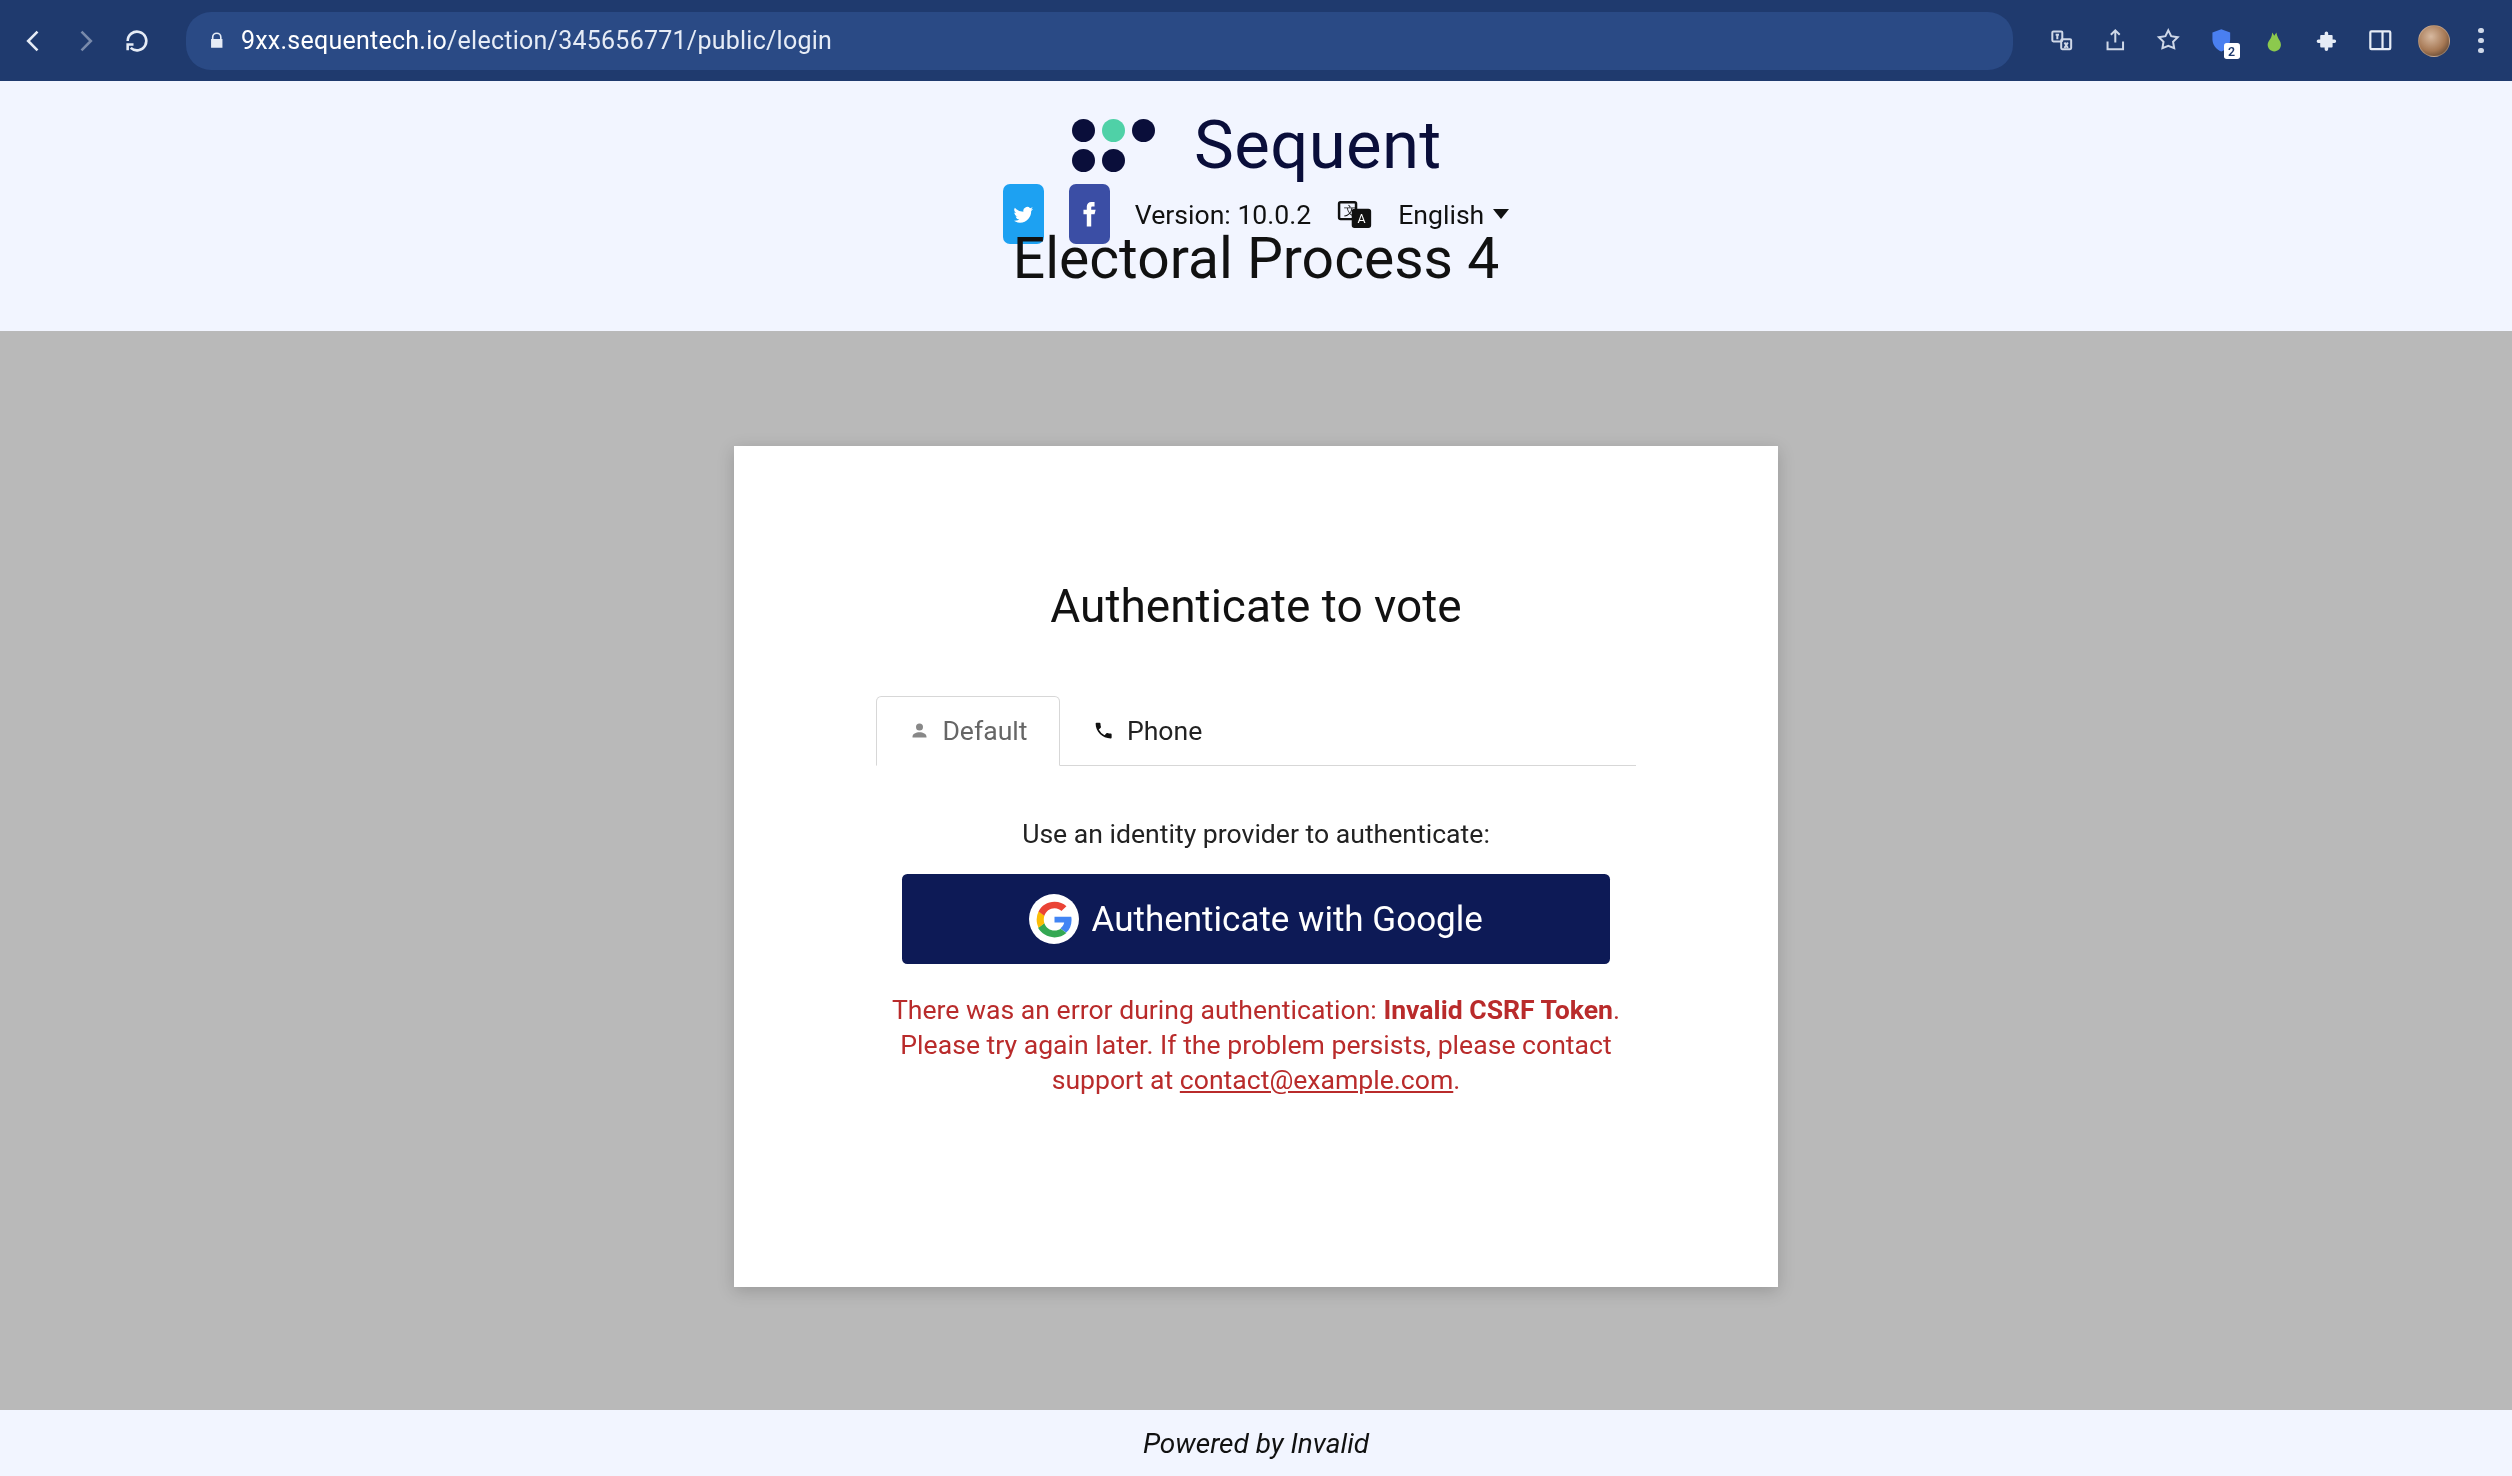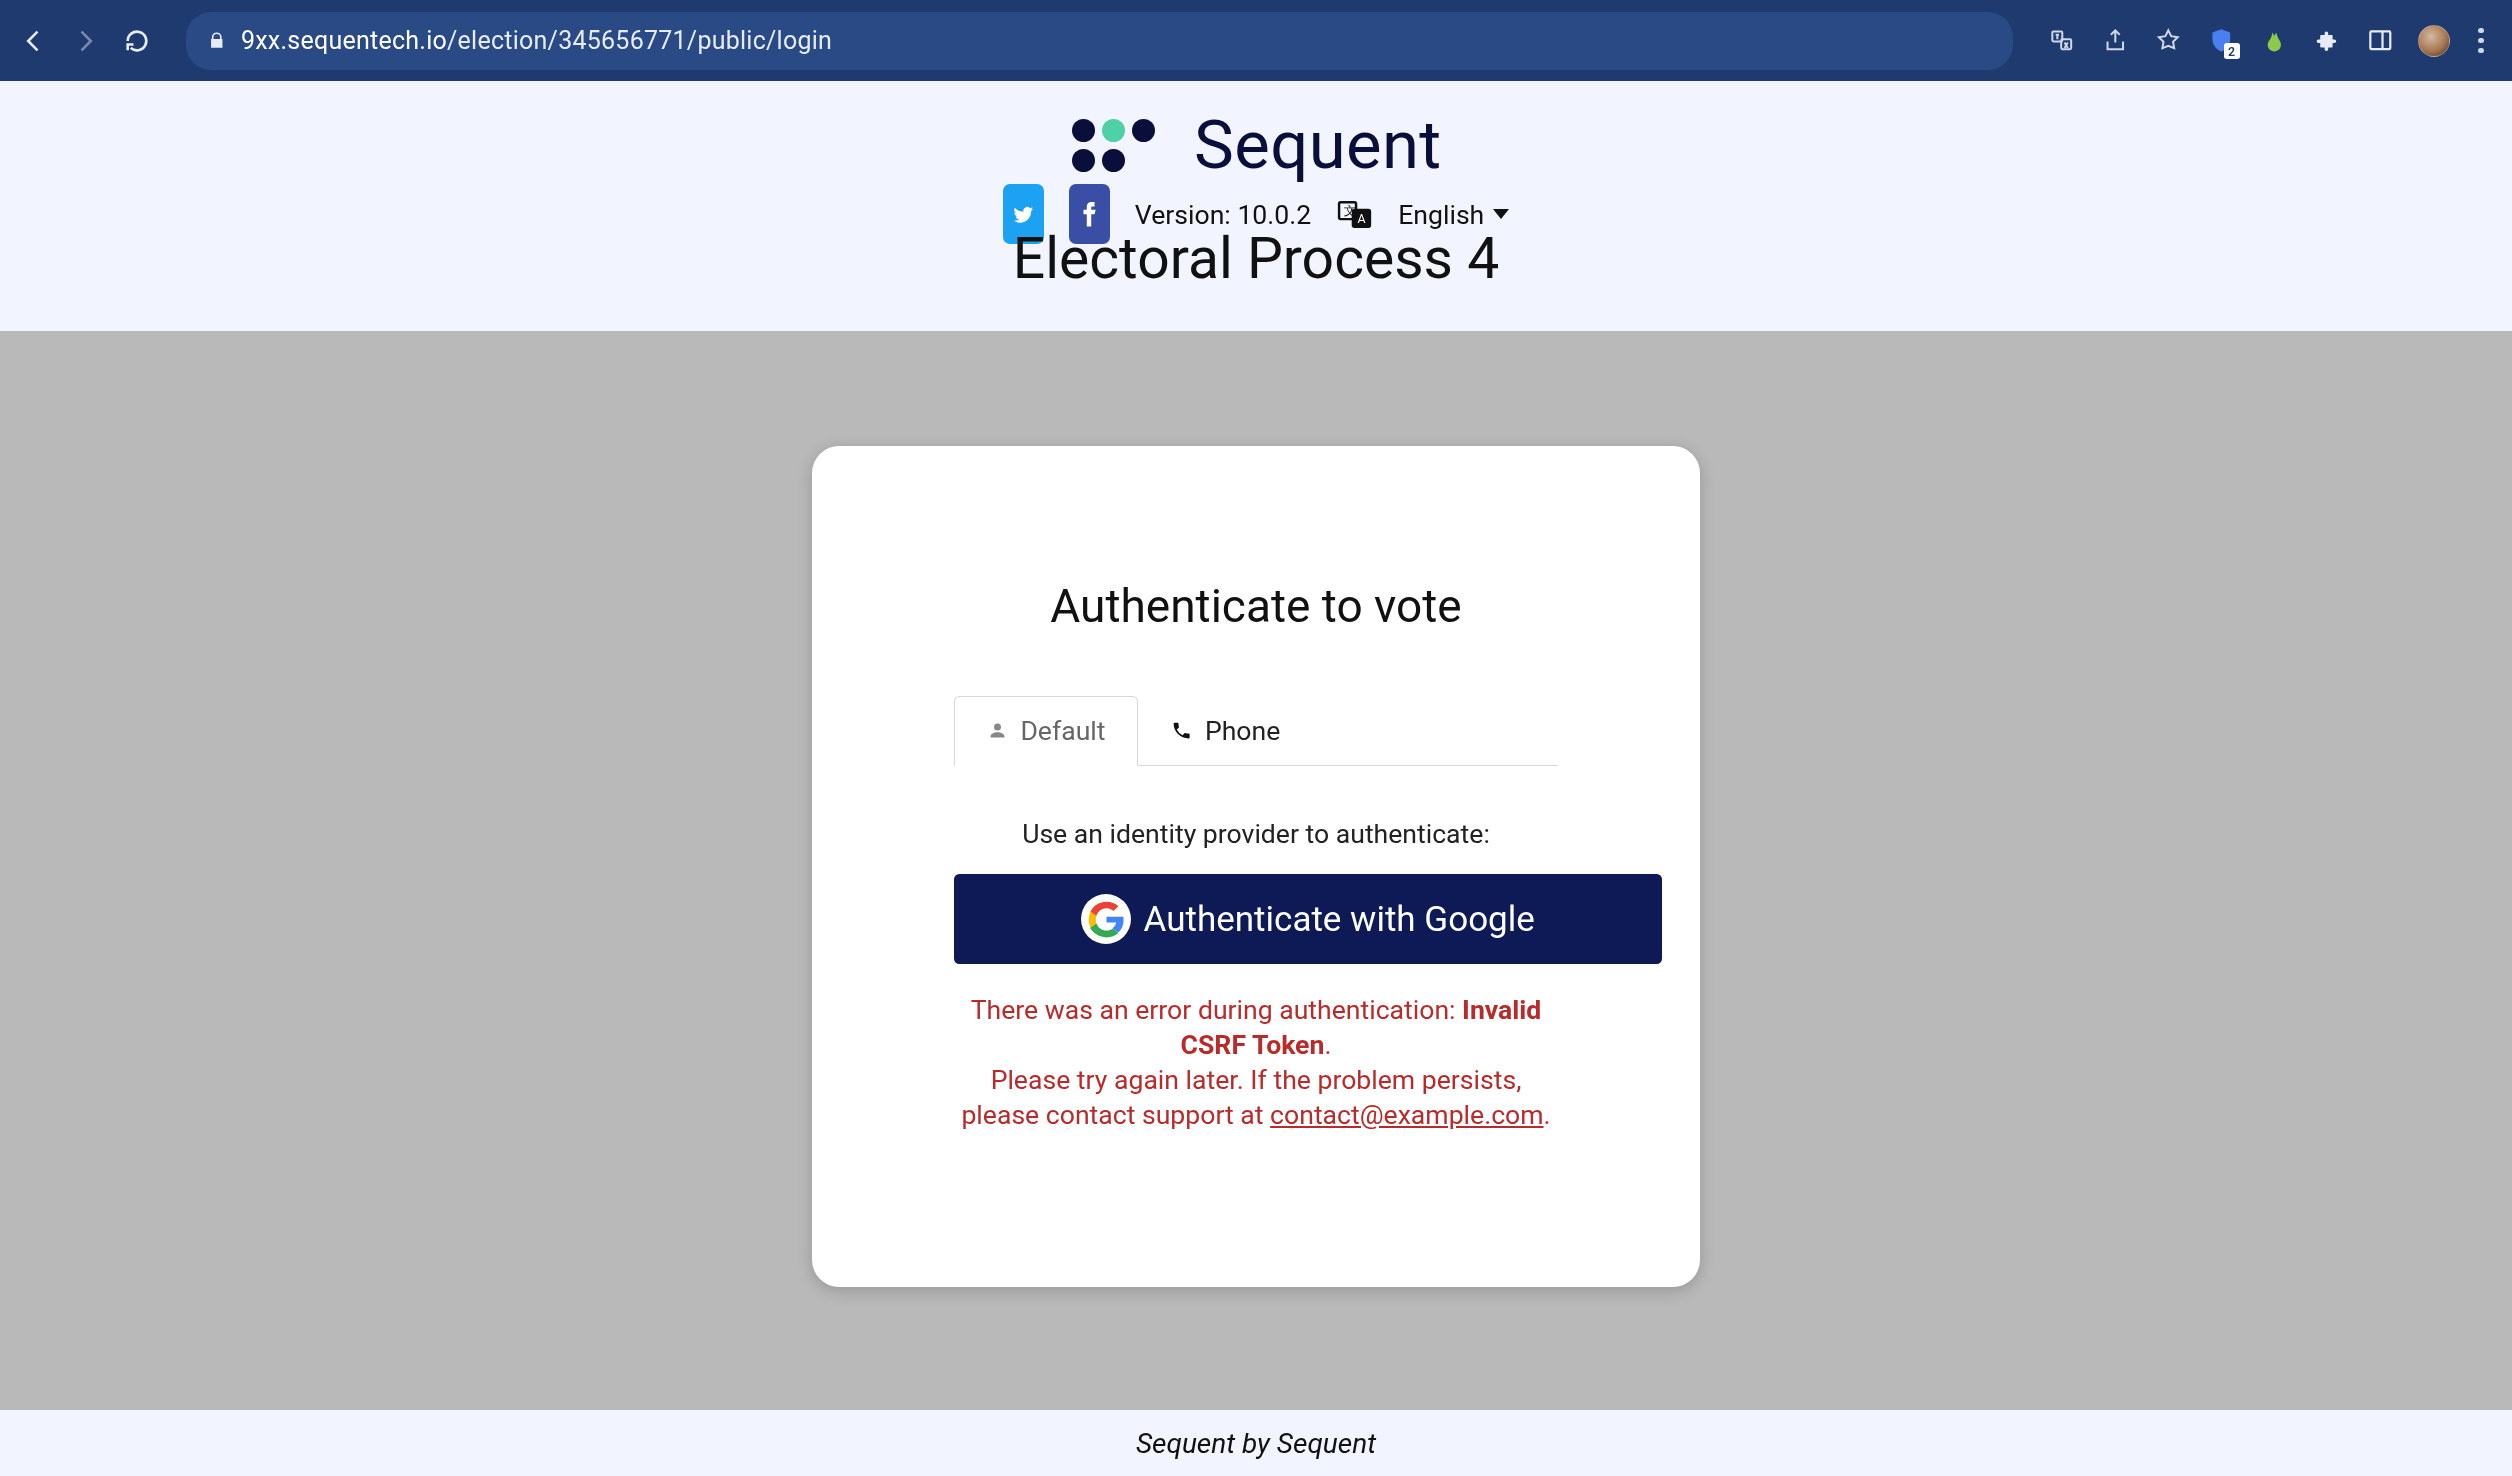--- a/index.html
+++ b/index.html
@@ -76,26 +76,25 @@
 
   .body-area {
     flex:1;
     background:#b9b9b9;
     display:flex;
     justify-content:center;
     padding-top: 115px;
   }
 
   .card {
-    width: 888px;
+    width: 1044px;
     height: 841px;
     background:#fff;
     box-shadow: 0 3.5px 16px rgba(0,0,0,.18);
     padding: 133px 142px 0;
-    border-radius: 27px;
   }
   .card-title { text-align:center; font-size: 46px; color:#111; font-weight:400; margin-bottom: 62px; }
 
   .tabs {
     display:flex;
     border-bottom: 0.9px solid #d7d7d7;
     font-size: 26.6px;
     height: 71px;
   }
   .tab {
@@ -324,16 +323,16 @@
           <span>There was an error during authentication: </span><strong>Invalid CSRF Token</strong><span>.</span>
         </div>
         <div>
           <span>Please try again later. If the problem persists, please contact support at </span><a href="#">contact@example.com</a><span>.</span>
         </div>
       </div>
     </div>
   </div>
 
   <div class="footer">
-    <span>Sequent by Sequent</span>
+    <span>Powered by Invalid</span>
   </div>
 </div>
 
 
 </body></html>

